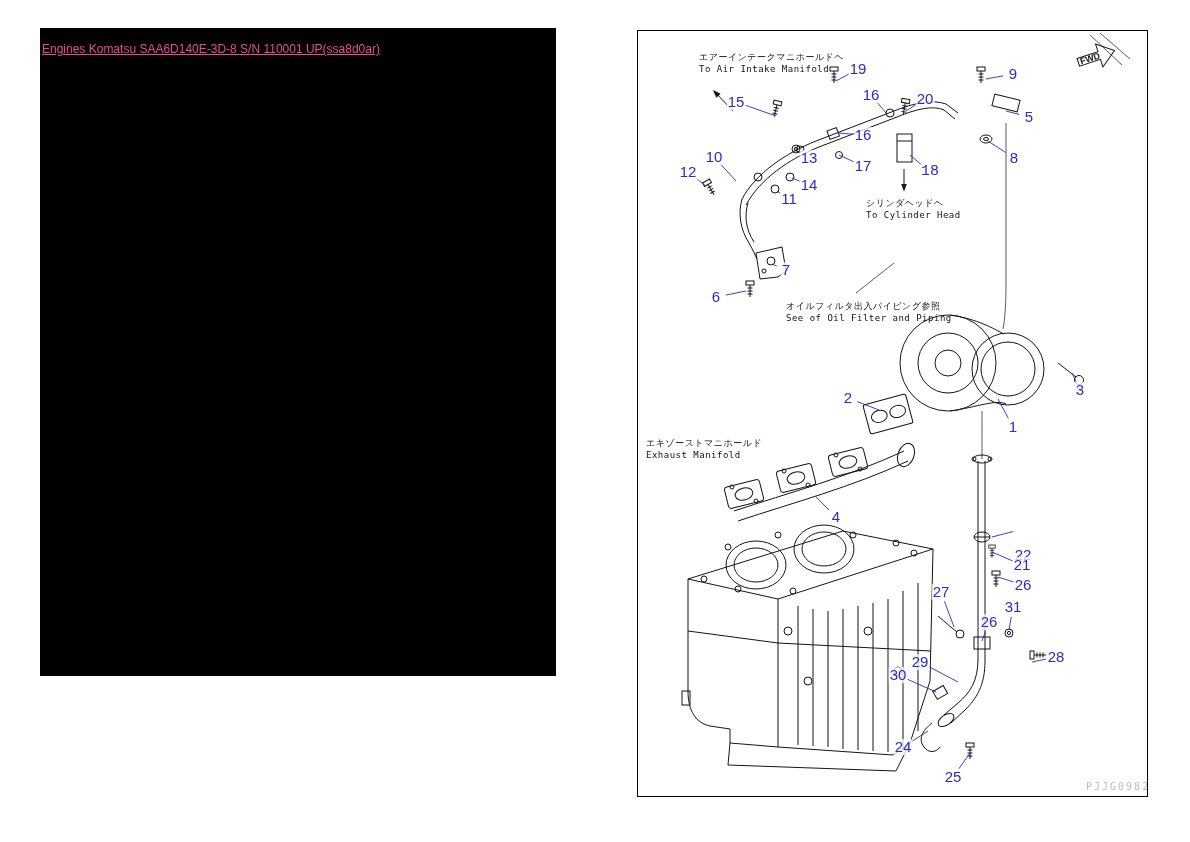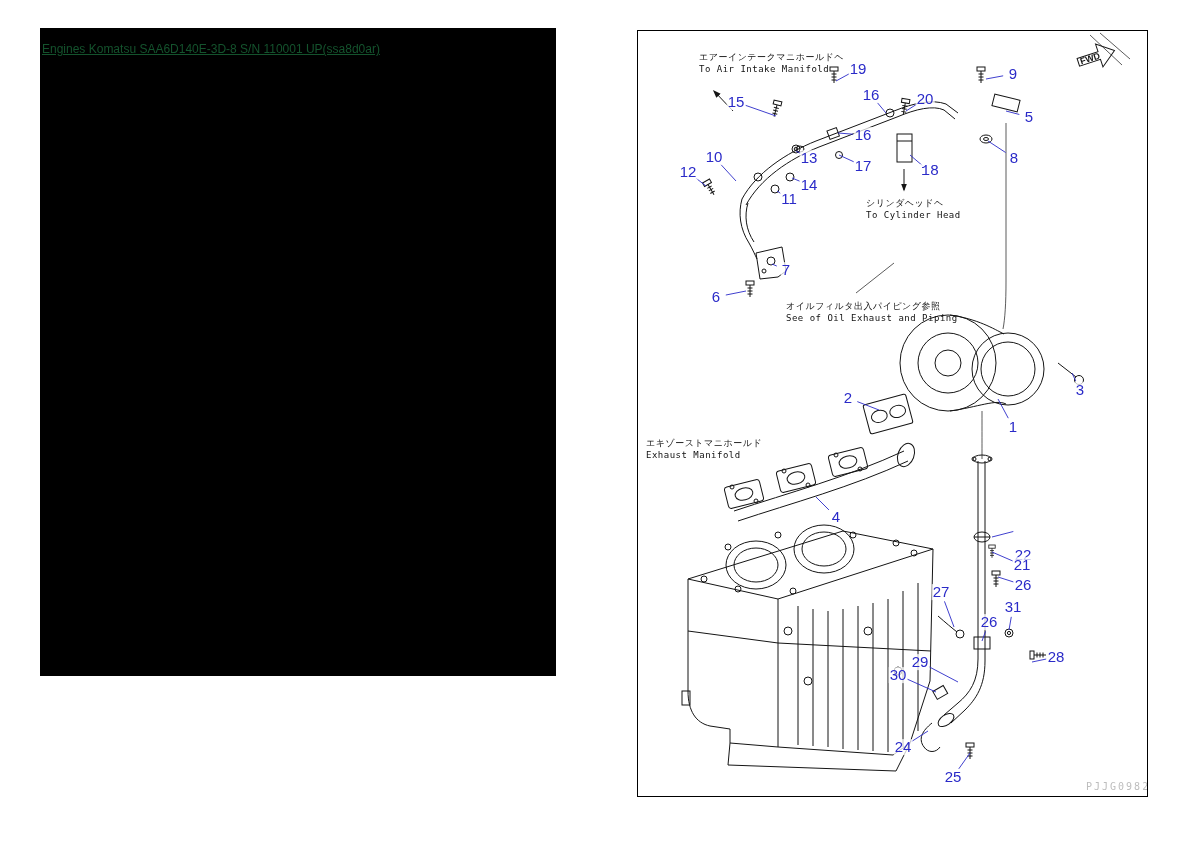--- a/index.html
+++ b/index.html
@@ -6,21 +6,21 @@
   body{
     width:1190px;height:842px;position:relative;background:#ffffff;
     font-family:"Liberation Sans",sans-serif;overflow:hidden;
   }
   .black-panel{
     position:absolute;left:40px;top:28px;width:516px;height:648px;
     background:#000;
   }
   .catalog-link{
     position:absolute;left:42px;top:42px;z-index:5;
-    font:12px "Liberation Sans",sans-serif;color:#14532d;
+    font:12px "Liberation Sans",sans-serif;color:#ec4899;
     text-decoration:underline;white-space:nowrap;
   }
   .diagram-panel{
     position:absolute;left:637px;top:30px;width:509px;height:765px;
     border:1px solid #000;background:#fff;overflow:hidden;
   }
   .diagram-panel svg.layer{
     position:absolute;left:0;top:0;width:509px;height:765px;
   }
   svg.art *{stroke:#151515;fill:none;stroke-width:1;}
@@ -281,19 +281,19 @@
     <div class="anno" style="left: 22px; top: 20px; margin-left: 39px;">
       <div>エアーインテークマニホールドヘ</div>
       <div>To Air Intake Manifold</div>
     </div>
     <div class="anno" style="left: 228px; top: 166px;">
       <div>シリンダヘッドヘ</div>
       <div>To Cylinder Head</div>
     </div>
     <div class="anno" style="left: 148px; top: 250px; margin-top: 19px;">
       <div>オイルフィルタ出入パイピング参照</div>
-      <div>See of Oil Exhaust and Piping</div>
+      <div>See of Oil Filter and Piping</div>
     </div>
     <div class="anno" style="left: 8px; top: 406px;">
       <div>エキゾーストマニホールド</div>
       <div>Exhaust Manifold</div>
     </div>
   </div>
 
 </body></html>

